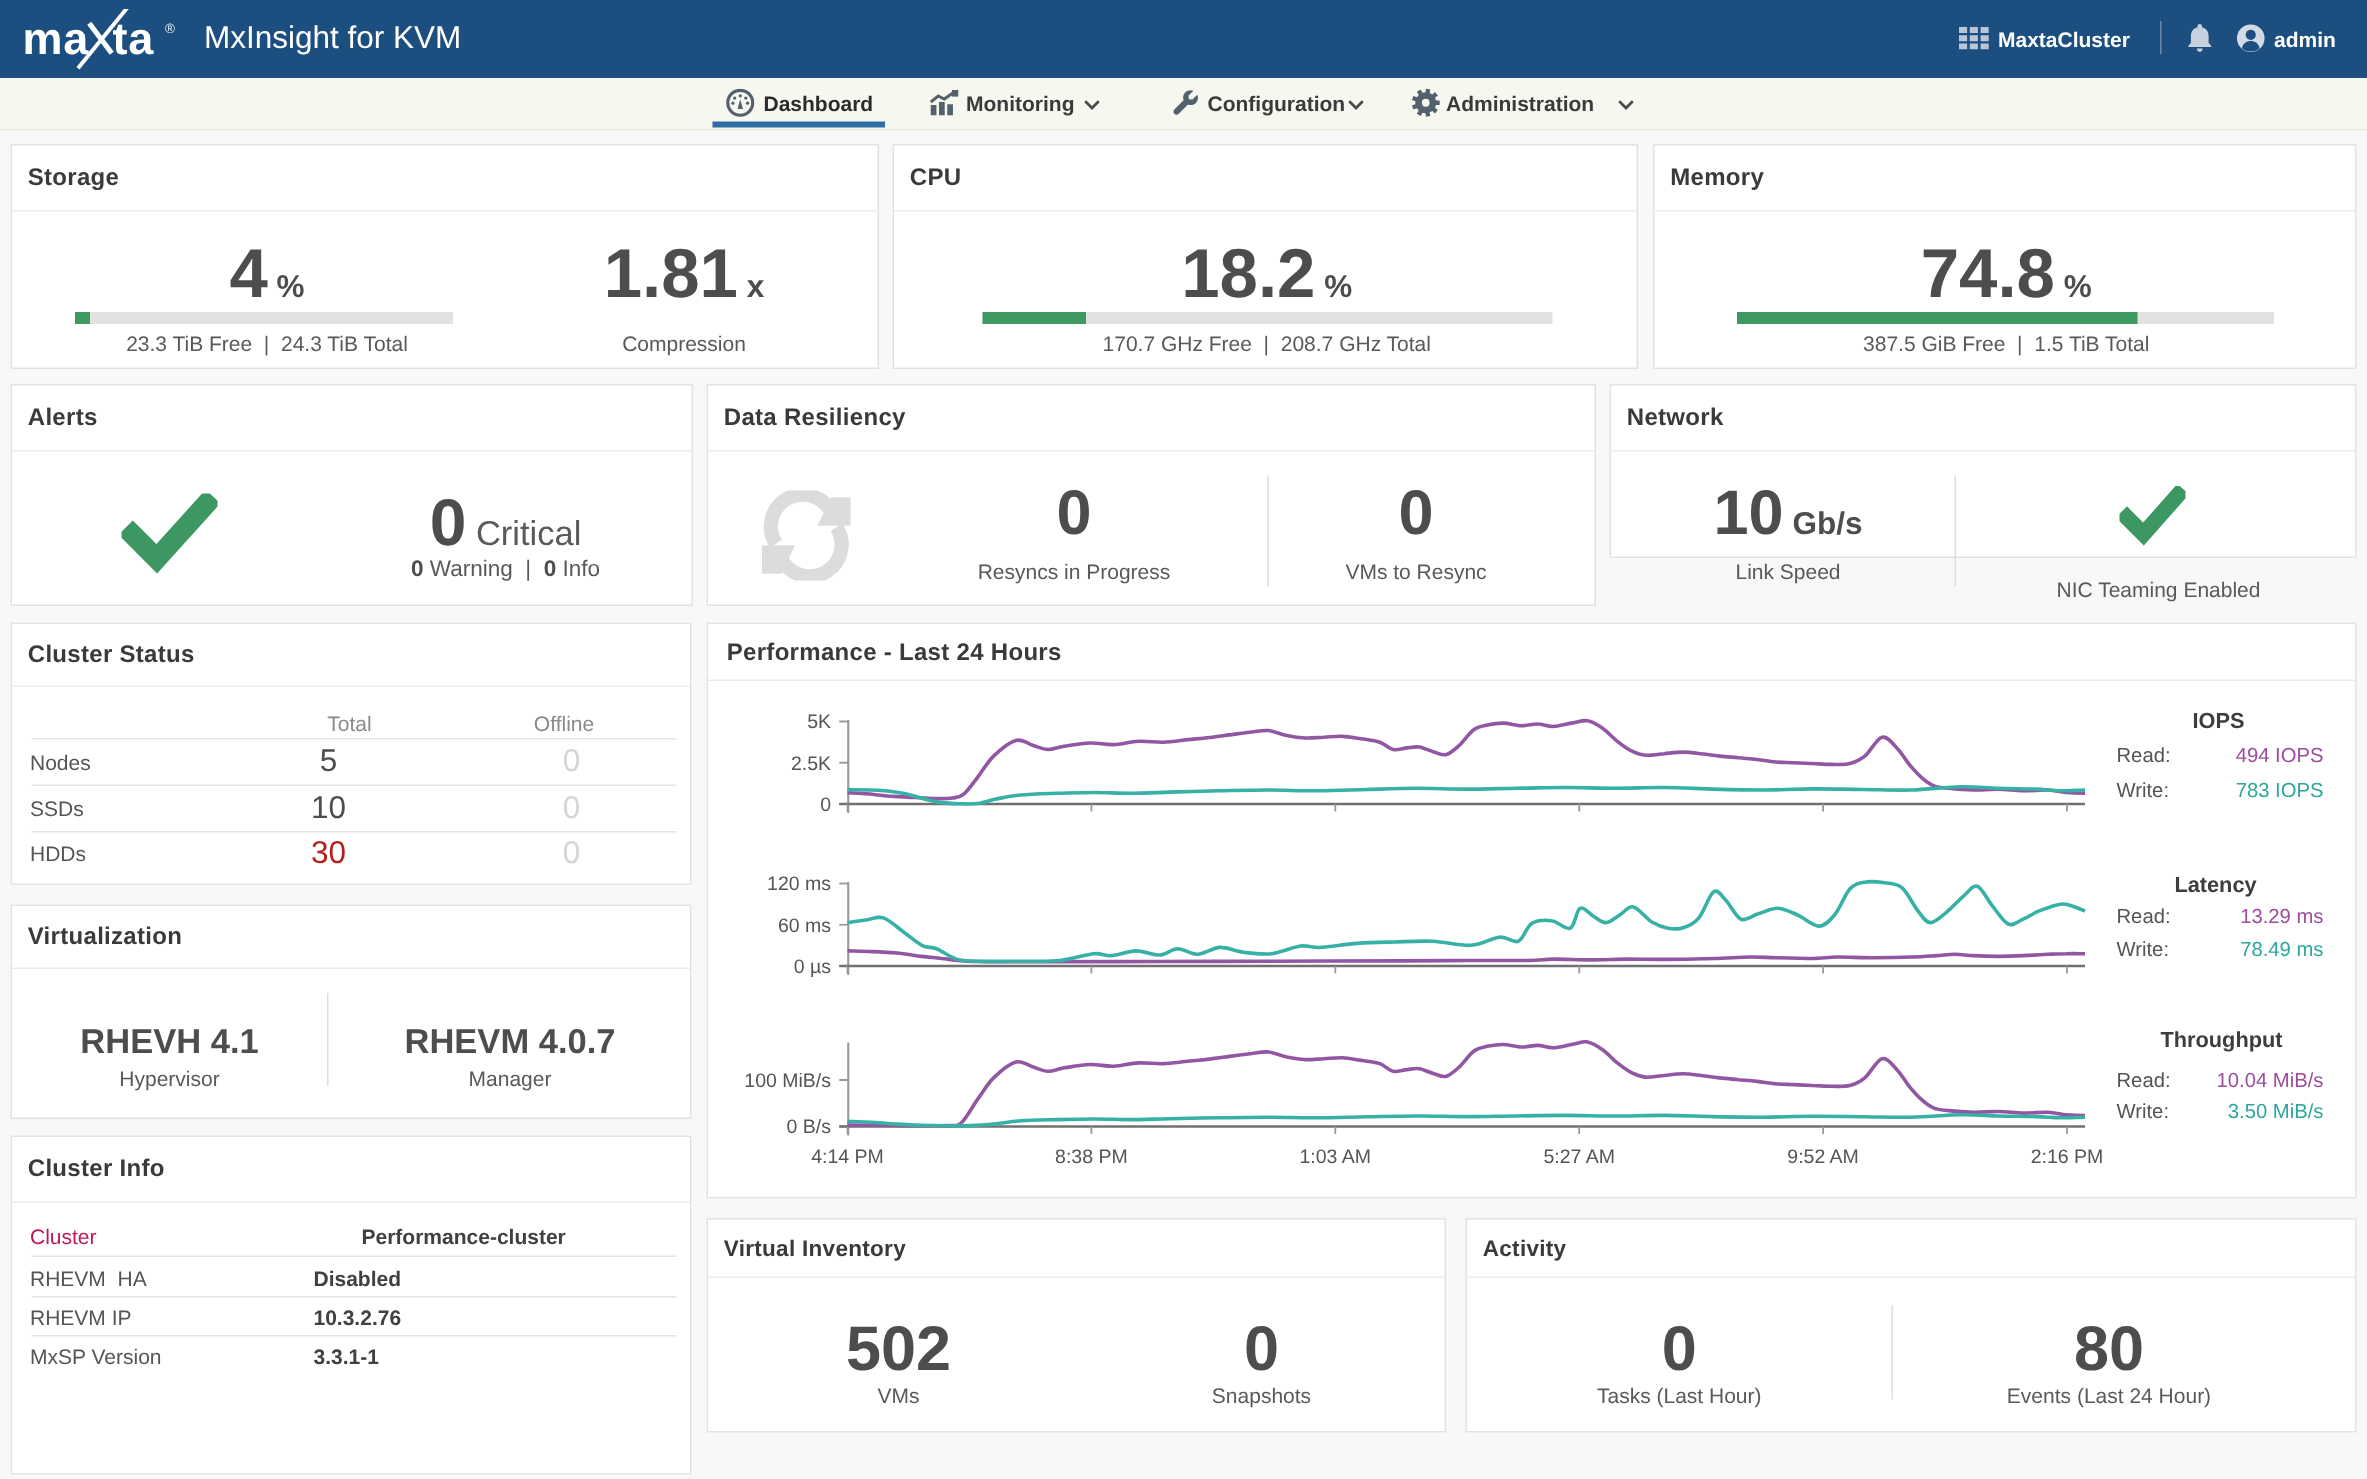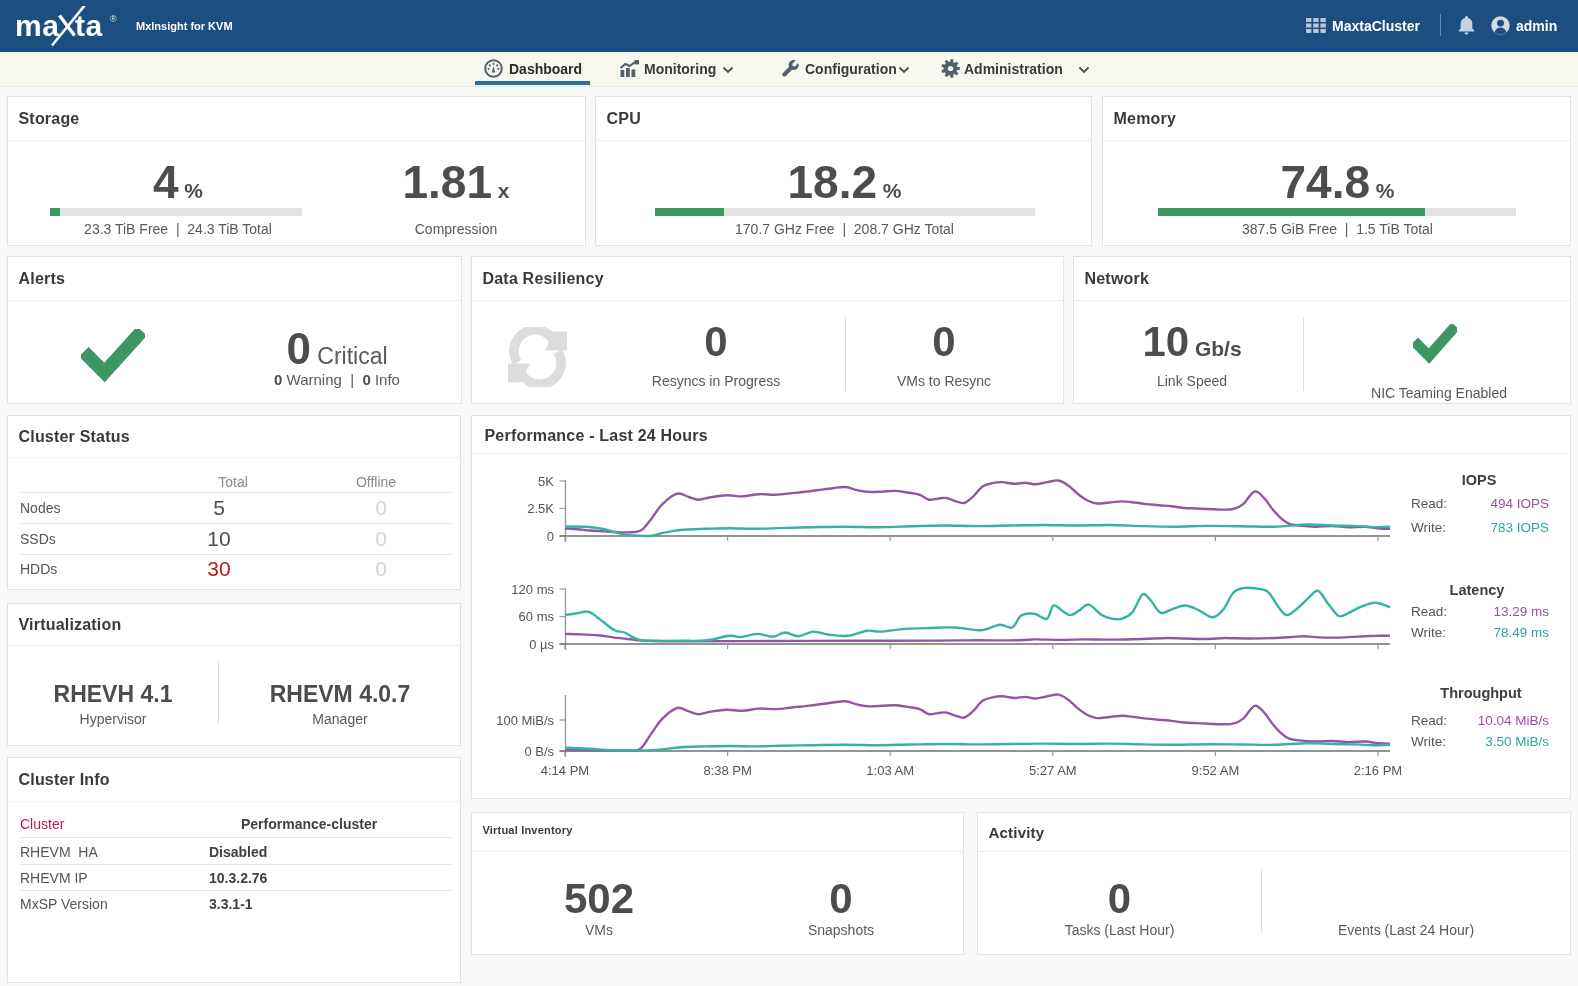--- a/index.html
+++ b/index.html
@@ -26,21 +26,21 @@
 
 <div class="topbar"></div>
 
 <svg class="abs" style="left:14px;top:6px;" width="120" height="42" viewBox="0 0 120 42">
   <text x="1" y="30" font-family="Liberation Sans, sans-serif" font-size="30" font-weight="bold" fill="#ffffff" letter-spacing="0.5">ma</text>
   <text x="61" y="30" font-family="Liberation Sans, sans-serif" font-size="30" font-weight="bold" fill="#ffffff" letter-spacing="0.5">ta</text>
   <line x1="45.5" y1="9.5" x2="60.5" y2="29.5" stroke="#ffffff" stroke-width="3.4"></line>
   <line x1="38" y1="39.5" x2="71" y2="-1" stroke="#ffffff" stroke-width="2.6"></line>
   <text x="96" y="16" font-size="9" fill="#e8edf3">®</text>
 </svg>
-<div class="abs" style="left:136px;top:0;height:52px;line-height:52px;font-size:11px;font-weight:bold;color:#fff;">MxInsight for KVM</div>
+<div class="abs" style="left:136px;top:0;height:52px;line-height:52px;font-size:21px;font-weight:normal;color:#fff;">MxInsight for KVM</div>
 
 <svg class="abs" style="left:1306px;top:18px;" width="20" height="15" viewBox="0 0 20 15">
   <g fill="#b9c6d8">
     <rect x="0" y="0" width="5.4" height="4"></rect>
         <rect x="7.2" y="0" width="5.4" height="4"></rect>
         <rect x="14.4" y="0" width="5.4" height="4"></rect>
     <rect x="0" y="5.5" width="5.4" height="4"></rect>
         <rect x="7.2" y="5.5" width="5.4" height="4"></rect>
         <rect x="14.4" y="5.5" width="5.4" height="4"></rect>
     <rect x="0" y="11" width="5.4" height="4"></rect>
@@ -175,21 +175,21 @@
       <polygon fill="#dcdcdc" points="37.5,23.5 46.5,4.5 59.5,4.5 59.5,23.5"></polygon>
     </g>
   </svg>
   <div class="abs" style="left:94px;top:63px;width:300px;text-align:center;"><span class="bignum" style="font-size:42px;line-height:44px;">0</span></div>
   <div class="caption" style="left:94px;top:116px;width:300px;">Resyncs in Progress</div>
   <div class="vdiv" style="left:373px;top:60px;height:74px;"></div>
   <div class="abs" style="left:322px;top:63px;width:300px;text-align:center;"><span class="bignum" style="font-size:42px;line-height:44px;">0</span></div>
   <div class="caption" style="left:322px;top:116px;width:300px;">VMs to Resync</div>
 </div>
 
-<div class="card" style="left:1073px;top:256px;width:498px;height:148px;padding-left:19px;">
+<div class="card" style="left:1073px;top:256px;width:498px;height:116px;padding-left:19px;">
   <div class="chead" style="height:44px;"></div>
   <div class="ctitle" style="top:13px;">Network</div>
   <div class="abs" style="left:0px;top:63px;width:236px;text-align:center;white-space:nowrap;">
     <span class="bignum" style="font-size:42px;line-height:44px;">10</span><span class="num-suffix" style="font-size:21px;"> Gb/s</span>
   </div>
   <div class="caption" style="left:0px;top:116px;width:236px;">Link Speed</div>
   <div class="vdiv" style="left:229px;top:60px;height:74px;"></div>
   <svg class="abs" style="left:339px;top:67px;" width="44" height="40" viewBox="0 0 44 40">
     <path d="M5 21 L16 32 L39 6" fill="none" stroke="#3d9763" stroke-width="10.5" stroke-linecap="square"></path>
   </svg>
@@ -236,33 +236,34 @@
   <div class="hline" style="left:13px;top:106px;width:430px;"></div>
   <div class="abs" style="left:12px;top:112px;width:180px;font-size:14px;color:#555;">RHEVM IP</div>
   <div class="abs" style="left:201px;top:112px;font-size:14px;font-weight:bold;color:#404040;">10.3.2.76</div>
   <div class="hline" style="left:13px;top:132px;width:430px;"></div>
   <div class="abs" style="left:12px;top:138px;width:180px;font-size:14px;color:#555;">MxSP Version</div>
   <div class="abs" style="left:201px;top:138px;font-size:14px;font-weight:bold;color:#404040;">3.3.1-1</div>
 </div>
 
 <div class="card" style="left:471px;top:812px;width:493px;height:143px;">
   <div class="chead" style="height:39px;"></div>
-  <div class="ctitle" style="top:11px;font-size:11px;">Virtual Inventory</div>
+  <div class="ctitle" style="top:11px;font-size:15px;">Virtual Inventory</div>
   <div class="abs" style="left:0;top:64px;width:254px;text-align:center;"><span class="bignum" style="font-size:42px;line-height:44px;">502</span></div>
   <div class="abs" style="left:0;top:109px;width:254px;text-align:center;font-size:14px;color:#595959;">VMs</div>
   <div class="abs" style="left:242px;top:64px;width:254px;text-align:center;"><span class="bignum" style="font-size:42px;line-height:44px;">0</span></div>
   <div class="abs" style="left:242px;top:109px;width:254px;text-align:center;font-size:14px;color:#595959;">Snapshots</div>
 </div>
 
 <div class="card" style="left:977px;top:812px;width:594px;height:143px;">
   <div class="chead" style="height:39px;"></div>
   <div class="ctitle" style="top:11px;font-size:15px;">Activity</div>
   <div class="abs" style="left:0;top:64px;width:283px;text-align:center;"><span class="bignum" style="font-size:42px;line-height:44px;">0</span></div>
   <div class="abs" style="left:0;top:109px;width:283px;text-align:center;font-size:14px;color:#595959;">Tasks (Last Hour)</div>
   <div class="vdiv" style="left:283px;top:57px;height:63px;"></div>
+  <div class="abs" style="left:283px;top:64px;width:290px;text-align:center;"><span class="bignum" style="font-size:42px;line-height:44px;">80</span></div>
   <div class="abs" style="left:283px;top:109px;width:290px;text-align:center;font-size:14px;color:#595959;">Events (Last 24 Hour)</div>
 </div>
 <div class="card" style="left:471px;top:415px;width:1100px;height:384px;">
   <div class="chead" style="height:38px;"></div>
   <div class="ctitle" style="left:12.5px;top:11px;">Performance - Last 24 Hours</div>
 </div>
 <svg class="abs" style="left:471px;top:453px;" width="1100" height="346" viewBox="0 0 1100 346">
       <line x1="94.5" y1="27" x2="94.5" y2="89" stroke="#999" stroke-width="1.4"></line>
       <line x1="88.5" y1="28" x2="94.5" y2="28" stroke="#999" stroke-width="1.2"></line>
       <text x="83" y="32.5" font-size="13" fill="#555" text-anchor="end">5K</text>

